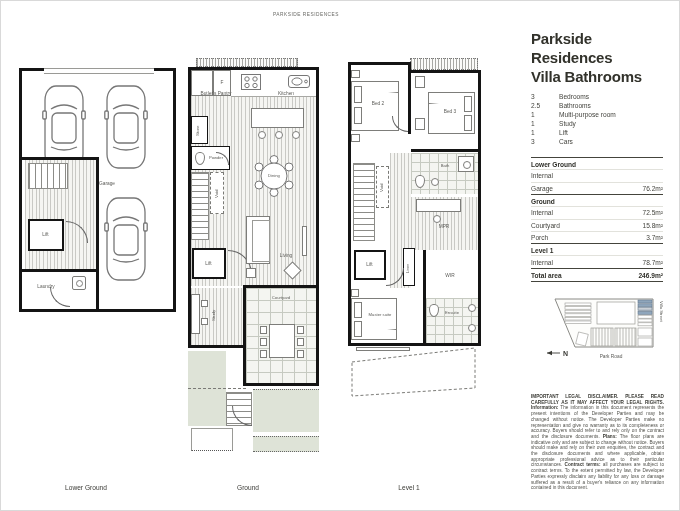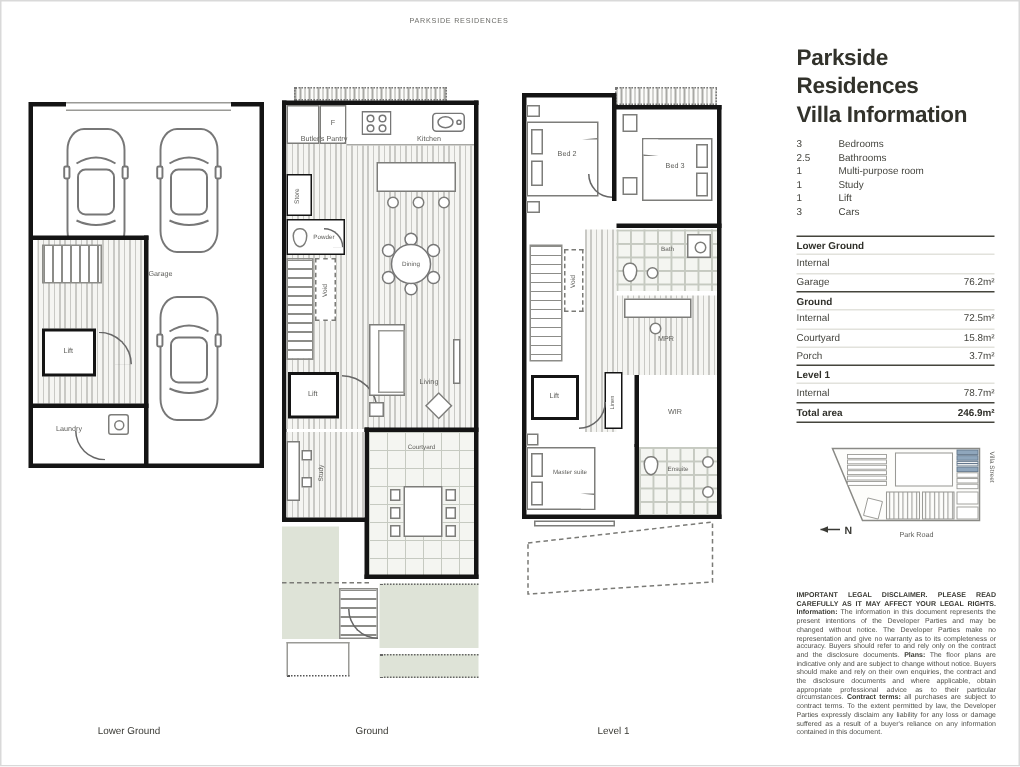--- a/index.html
+++ b/index.html
@@ -288,21 +288,21 @@
       <polygon points="4,16 127,2 127,42 4,50" fill="none" stroke="#7a7a76" stroke-width="1" stroke-dasharray="3 2.2"></polygon>
     </svg>
   </div>
 
   <div class="caption" style="left:35px;top:483px;">Lower Ground</div>
   <div class="caption" style="left:197px;top:483px;">Ground</div>
   <div class="caption" style="left:358px;top:483px;">Level 1</div>
 
   <div class="sb-title">
     <div>Parkside Residences</div>
-    <div>Villa Information</div>
+    <div>Villa Bathrooms</div>
   </div>
 
   <div class="abs" style="left:530px;top:93px;width:135px;">
     <div class="amen-row">
         <span class="amen-qty">3</span>
         <span>Bedrooms</span>
       </div>
     <div class="amen-row">
         <span class="amen-qty">2.5</span>
         <span>Bathrooms</span>

